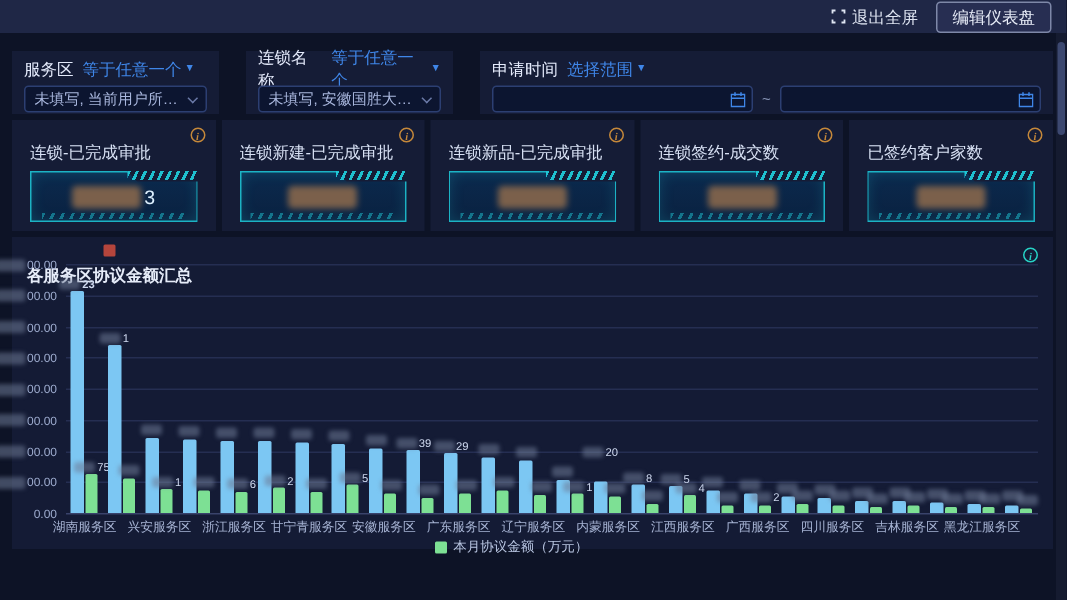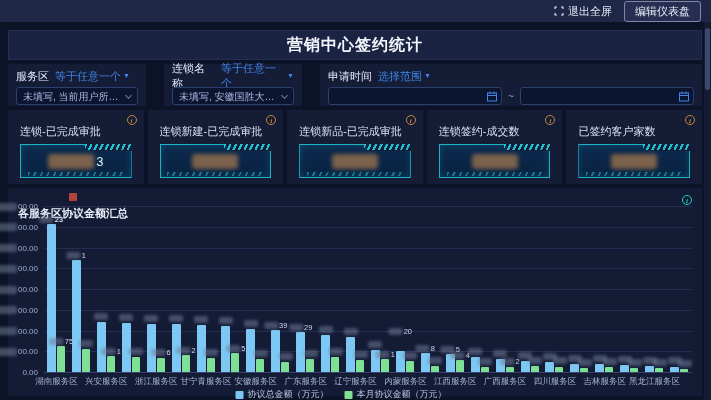--- a/index.html
+++ b/index.html
@@ -100,23 +100,20 @@
     <button class="tb-edit">编辑仪表盘</button>
   </div>
 </header>
 
 <div class="vscroll">
   <div class="thumb"></div>
 </div>
 
 <div class="content">
 
-  <section class="banner">
-    <h1>营销中心签约统计</h1>
-  </section>
 
   <section class="filters">
     <div class="fbox">
       <div class="frow">
         <span class="flabel">服务区</span>
         <span class="fop">
           <span>等于任意一个</span>
           <span class="fop-caret">▼</span>
         </span>
       </div>
@@ -521,23 +518,19 @@
         <span class="xlab" style="left: 311.538px;">辽宁服务区</span>
         <span class="xlab" style="left: 361.385px;">内蒙服务区</span>
         <span class="xlab" style="left: 411.231px;">江西服务区</span>
         <span class="xlab" style="left: 461.077px;">广西服务区</span>
         <span class="xlab" style="left: 510.923px;">四川服务区</span>
         <span class="xlab" style="left: 560.769px;">吉林服务区</span>
         <span class="xlab" style="left: 610.615px;">黑龙江服务区</span>
       </div>
     <div class="legend" id="legend">
         <span class="lg">
-          <i style="background: rgb(124, 199, 243);"></i>
-          <span>协议总金额（万元）</span>
-        </span>
-        <span class="lg">
           <i style="background: rgb(125, 224, 148);"></i>
           <span>本月协议金额（万元）</span>
         </span>
       </div>
   </section>
 
 </div>
 
 </body></html>

